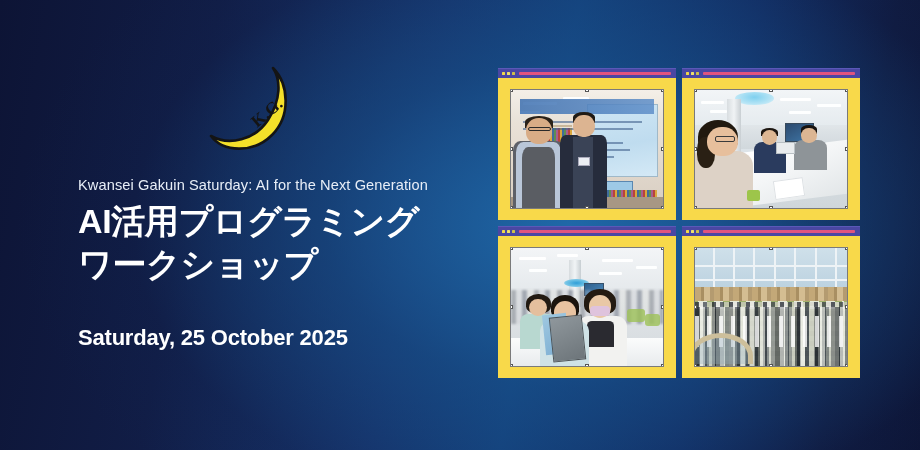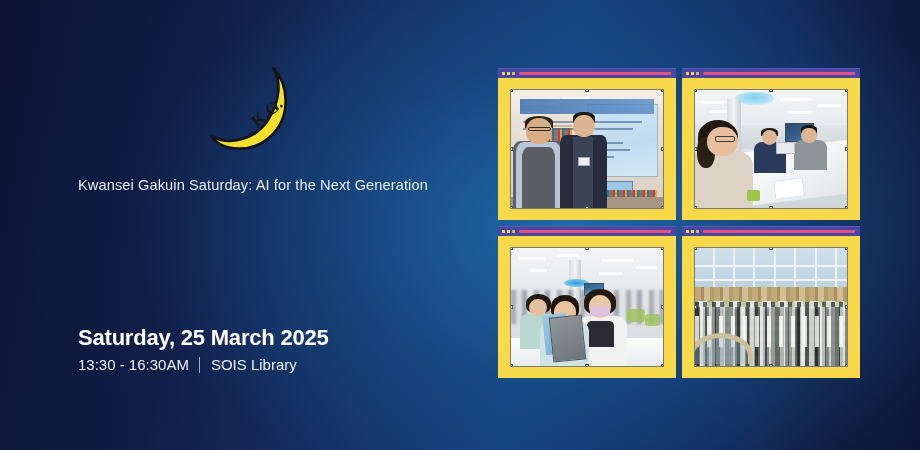--- a/index.html
+++ b/index.html
@@ -280,29 +280,26 @@
       <svg viewBox="0 0 105 100" xmlns="http://www.w3.org/2000/svg">
         <path d="M76 6 C 92 22, 94 54, 75 73 C 56 92, 26 90, 14 74
                  C 32 84, 58 78, 71 58 C 84 38, 84 18, 76 6 Z" fill="#f4e02a" stroke="#141414" stroke-width="2.6" stroke-linejoin="round"></path>
         <text x="60" y="66" transform="rotate(-40 60 66)" font-family="'Liberation Serif', serif" font-size="17" font-weight="700" fill="#141414">K.G.</text>
       </svg>
     </div>
 
     <div id="tagline">Kwansei Gakuin Saturday: AI for the Next Generation</div>
 
     <div id="title-block">
+      <div class="title-line">AI活用プログラミング</div>
+      <div class="title-line">ワークショップ</div>
     </div>
 
-    <div id="date-line">Saturday, 25 March 2025</div>
-
-    <div id="meta-line">
-      <span>13:30 - 16:30AM</span>
-      <span id="meta-sep"></span>
-      <span>SOIS Library</span>
-    </div>
+    <div id="date-line">Saturday, 25 October 2025</div>
+
   </div>
 
   <div id="photo-grid">
 
     <div class="photo-card">
       <div class="chrome-bar">
         <span class="dots">
           <span class="dot"></span>
           <span class="dot d2"></span>
           <span class="dot d3"></span>

